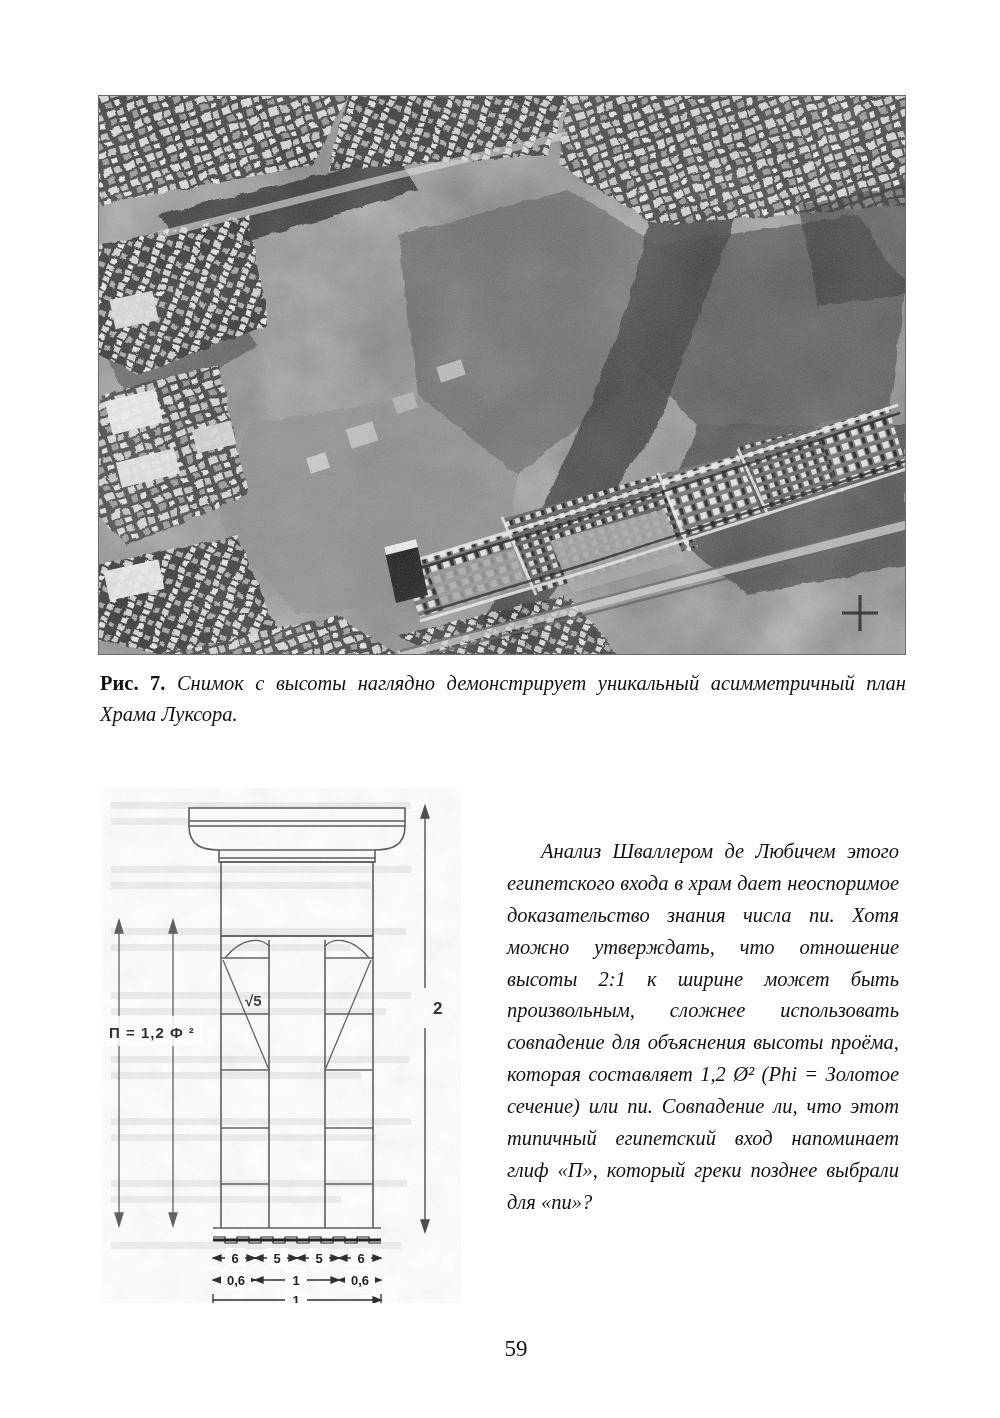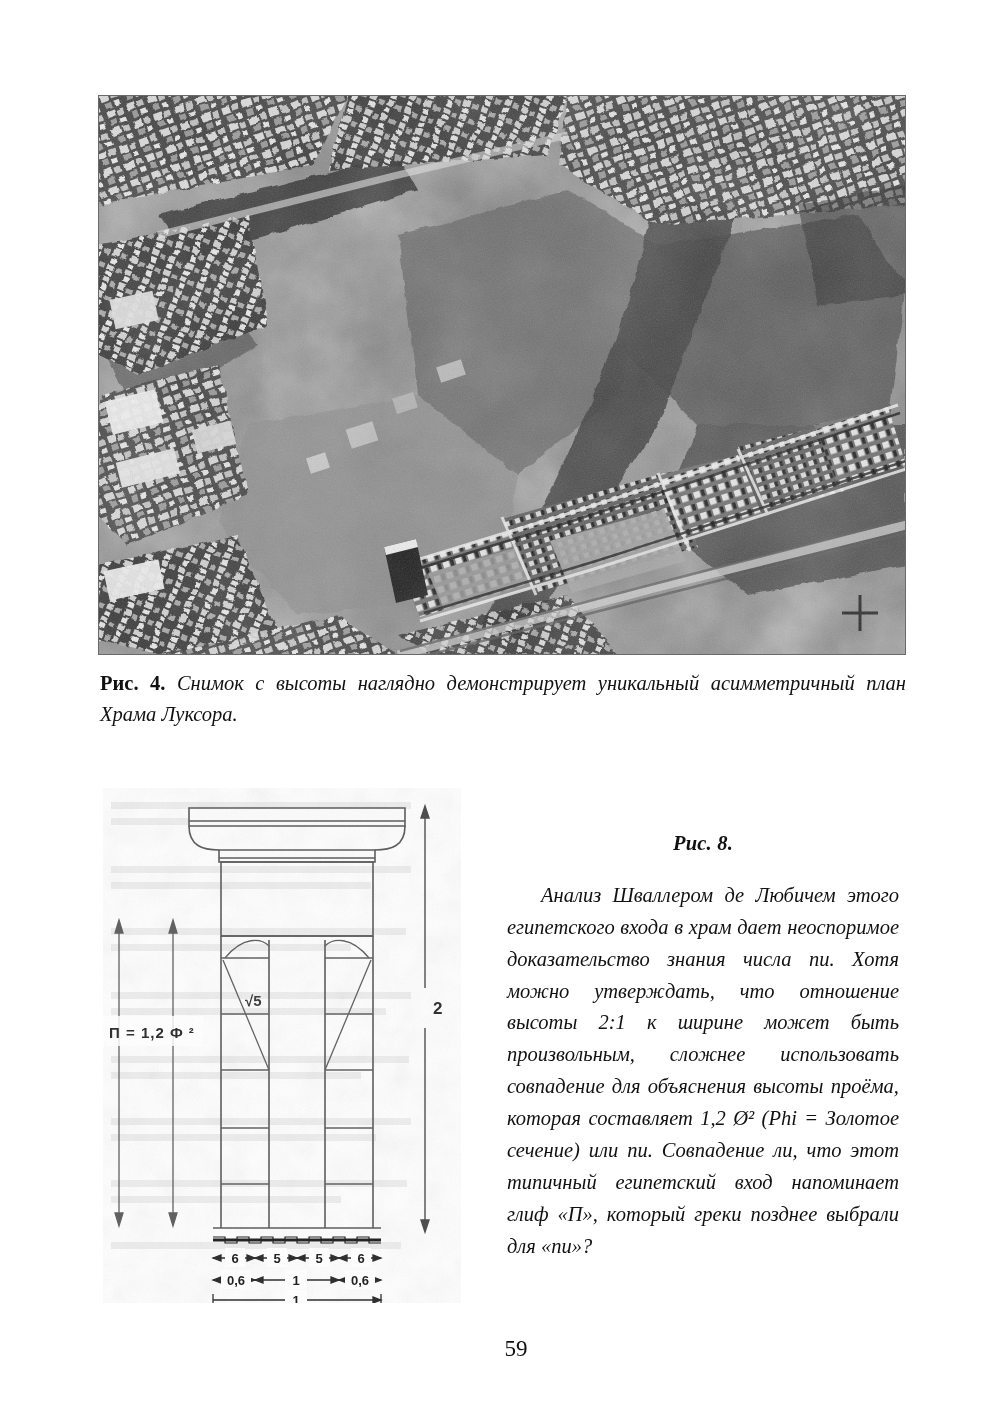--- a/index.html
+++ b/index.html
@@ -253,21 +253,21 @@
       </g>
 
       <rect width="808" height="560" fill="#808080" opacity="0.22" filter="url(#blotch)"></rect>
       <rect width="808" height="560" filter="url(#grain)" opacity="0.38"></rect>
       <rect width="808" height="560" fill="none" stroke="#6a6a6a" stroke-width="2"></rect>
     </g>
   </svg>
 </div>
 
 <div id="fig7-caption">
-  <span class="lead">Рис. 4.</span>
+  <span class="lead">Рис. 7.</span>
   <span>Снимок с высоты наглядно демонстрирует уникальный асимметричный план Храма Луксора.</span>
 </div>
 
 <div id="pylon-figure">
   <svg viewBox="0 0 358 515">
     <defs>
       <filter id="ghost" x="-5%" y="-5%" width="110%" height="110%">
         <feTurbulence type="fractalNoise" baseFrequency="0.035" numOctaves="3" seed="21" result="t"></feTurbulence>
         <feColorMatrix in="t" type="saturate" values="0"></feColorMatrix>
         <feComponentTransfer>
@@ -434,17 +434,16 @@
         <rect x="182" y="502" width="22" height="19" fill="#ffffff"></rect>
         <text x="193" y="517">1</text>
       </g>
     </g>
 
     <rect width="358" height="515" filter="url(#paperg)" opacity="0.5"></rect>
   </svg>
 </div>
 
 <div id="fig8-column">
-  <div id="fig8-heading">Рис. 8.</div>
   <p id="fig8-body">Анализ Шваллером де Любичем этого египетского входа в храм дает неоспоримое доказательство знания числа пи. Хотя можно утверждать, что отношение высоты 2:1 к ширине может быть произвольным, сложнее использовать совпадение для объяснения высоты проёма, которая составляет 1,2 Ø² (Phi = Золотое сечение) или пи. Совпадение ли, что этот типичный египетский вход напоминает глиф «П», который греки позднее выбрали для «пи»?</p>
 </div>
 
 <div id="page-number">59</div>
 
 </body></html>

